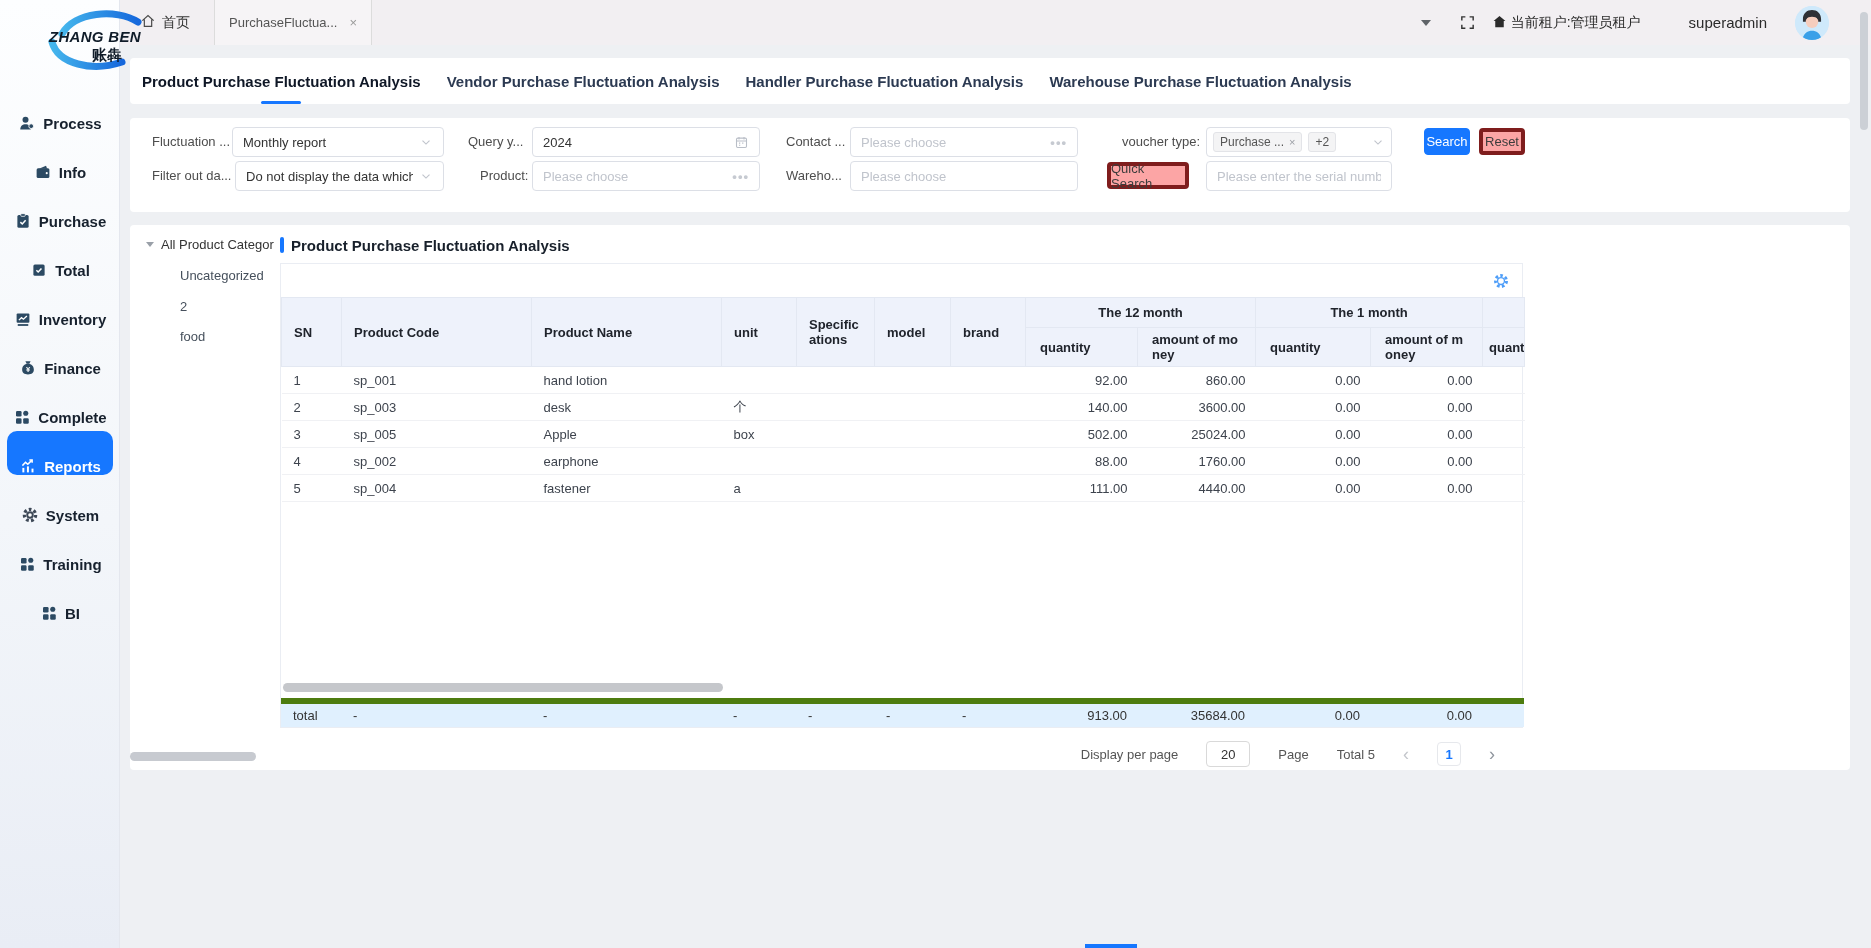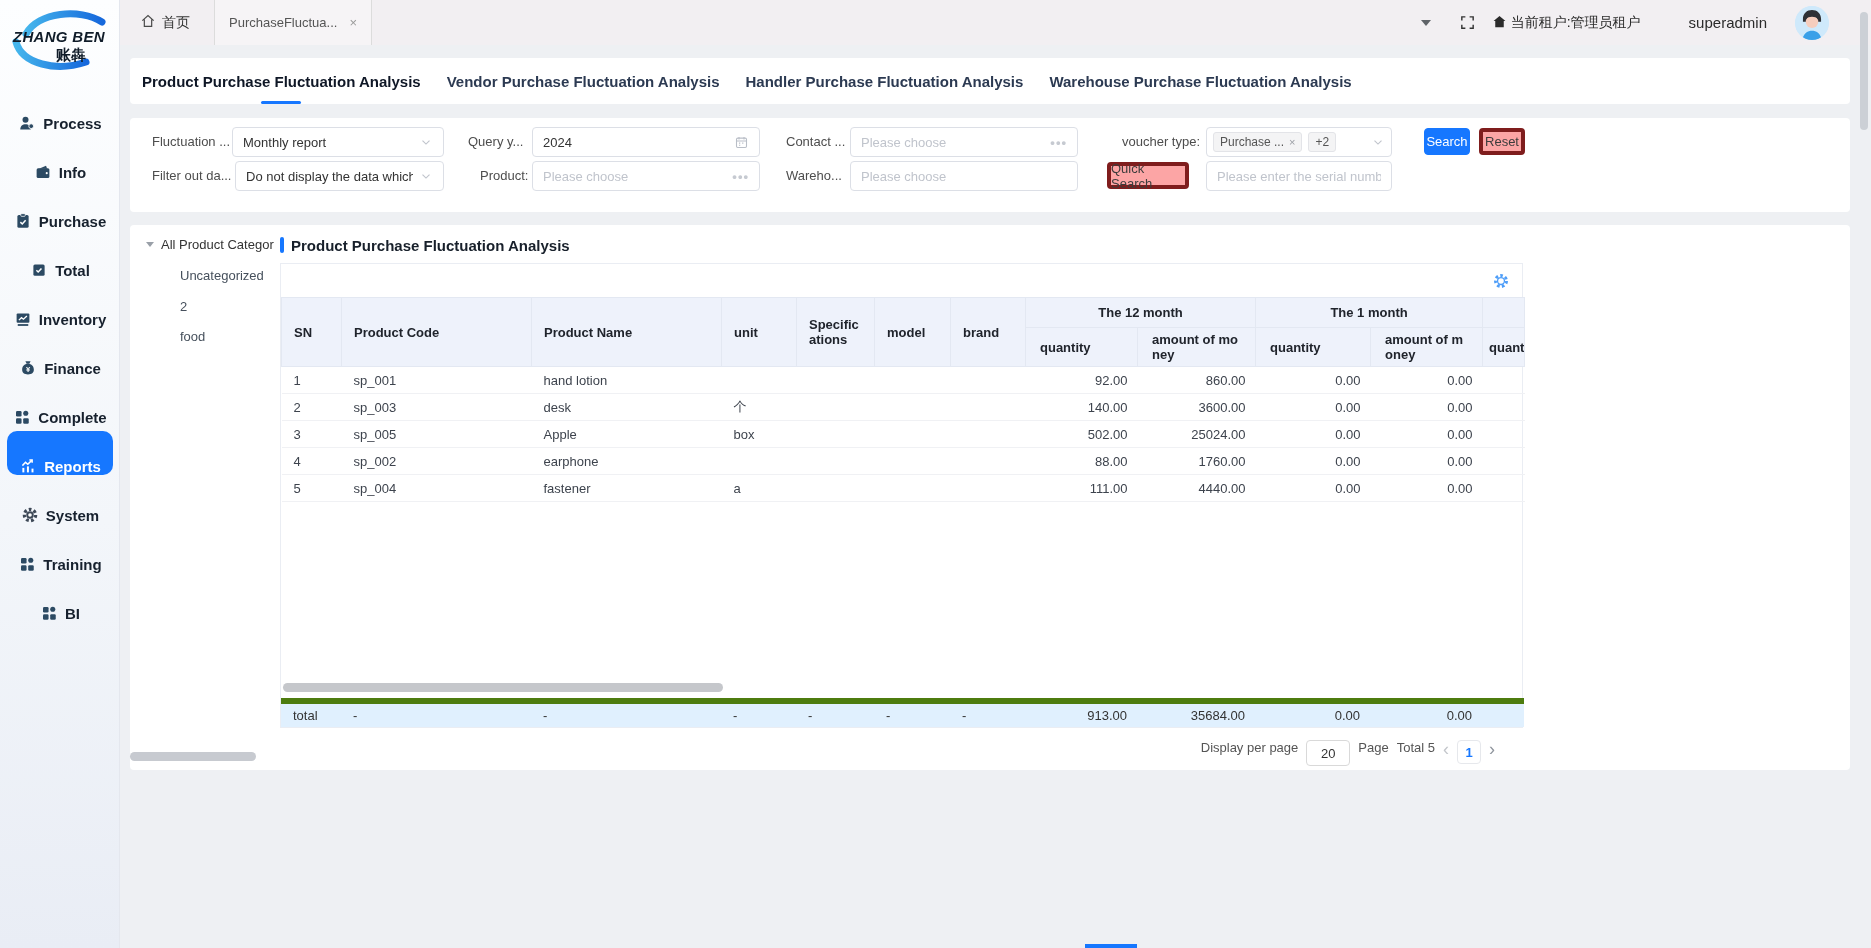--- a/index.html
+++ b/index.html
@@ -3,21 +3,21 @@
 <meta charset="utf-8">
 <style>
   * { margin:0; padding:0; box-sizing:border-box; }
   html,body { width:1871px; height:948px; overflow:hidden; }
   body { position:relative; font-family:"Liberation Sans","DejaVu Sans",sans-serif; background:#eef0f3; color:#333; }
 
   
   .sidebar { position:absolute; left:0; top:0; width:120px; height:948px;
     background:linear-gradient(180deg,#fdfeff 0%,#f3f6fa 55%,#e9edf5 100%);
     border-right:1px solid #e4e7ee; z-index:5; }
-  .logo { position:relative; width:120px; height:80px; }
+  .logo { position:relative; width:120px; height:80px;margin-left:36px; }
   .logo svg { position:absolute; left:8px; top:6px; }
   .logo-en { position:absolute; left:13px; top:28px; font-size:15px; font-weight:800; font-style:italic;
     letter-spacing:.3px; color:#101c29; }
   .logo-zh { position:absolute; left:56px; top:46px; font-size:15px; font-weight:800; color:#101c29; }
   .menu { position:absolute; left:0; top:88px; width:120px; display:flex; flex-direction:column; gap:5px; align-items:center; }
   .mi { width:106px; height:44px; display:flex; align-items:flex-end; justify-content:center; gap:7px;
     border-radius:10px; cursor:pointer; }
   .mi .ico { width:18px; height:18px; display:flex; }
   .mi-label { font-size:15px; font-weight:700; color:#17212e; white-space:nowrap; }
   .mi.active { background:#1677ff; }
@@ -100,21 +100,21 @@
   .grid th.partial { overflow:hidden; white-space:nowrap; padding:4px 6px; }
   .grid td { height:27px; border-bottom:1px solid #f0f1f4; font-size:13px; color:#3d434d;
     padding:0 12px; white-space:nowrap; overflow:hidden; }
   .grid td.num { text-align:right; padding-right:10px; }
   .t-spacer { height:196px; position:relative; }
   .hscroll { position:absolute; left:2px; bottom:6px; width:440px; height:9px; border-radius:5px; background:#c5c7cb; cursor:pointer; }
   table.total td { background:#e0f0fe; border-bottom:none; border-top:6px solid #4d7c0f; height:26px; color:#333; }
   table.total td.num { text-align:right; }
 
   .pagination { position:absolute; left:0; top:507px; width:1243px; height:28px; display:flex;
-    justify-content:flex-end; gap:8px; padding-right:28px; font-size:13px; color:#555; }
+    align-items:center; justify-content:flex-end; gap:28px; padding-right:28px; font-size:13px; color:#555; }
   .psize { width:44px; height:26px; border:1px solid #d9d9d9; border-radius:4px; text-align:center;
     font-size:13px; color:#333; outline:none; font-family:"Liberation Sans",sans-serif; }
   .pg-prev { color:#c3c6cb; font-size:18px; line-height:1; cursor:pointer; }
   .pg-next { color:#8f959d; font-size:18px; line-height:1; cursor:pointer; }
   .pg-cur { min-width:24px; height:24px; display:flex; align-items:center; justify-content:center;
     border:1px solid #e6e8ec; border-radius:4px; color:#1677ff; font-weight:700; cursor:pointer; }
 </style>
 </head>
 <body>
 

